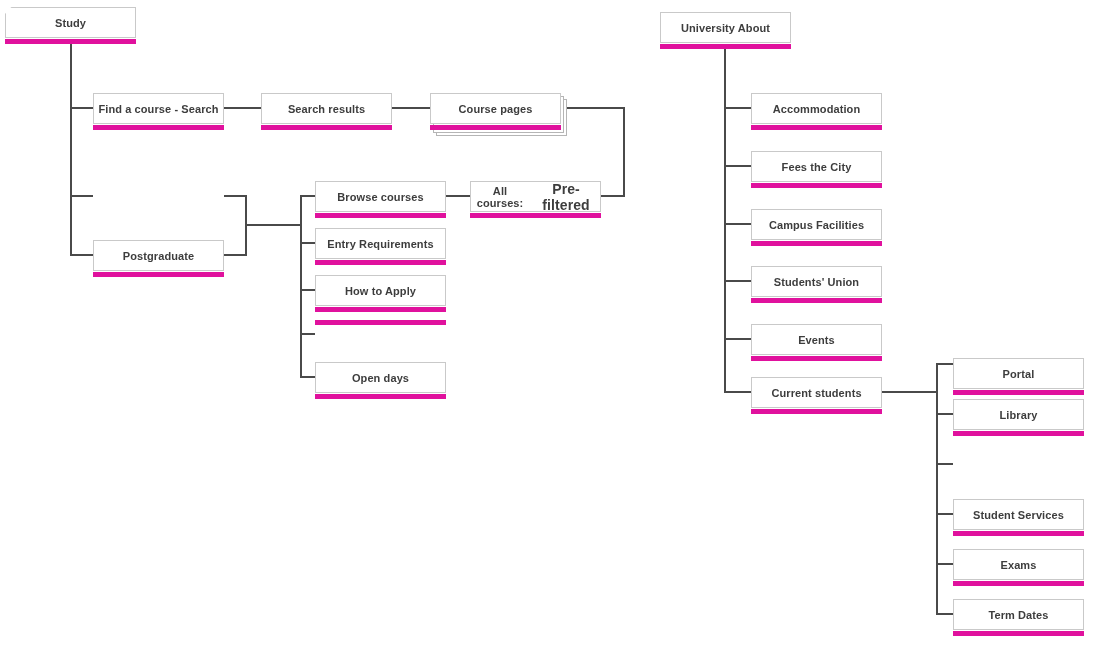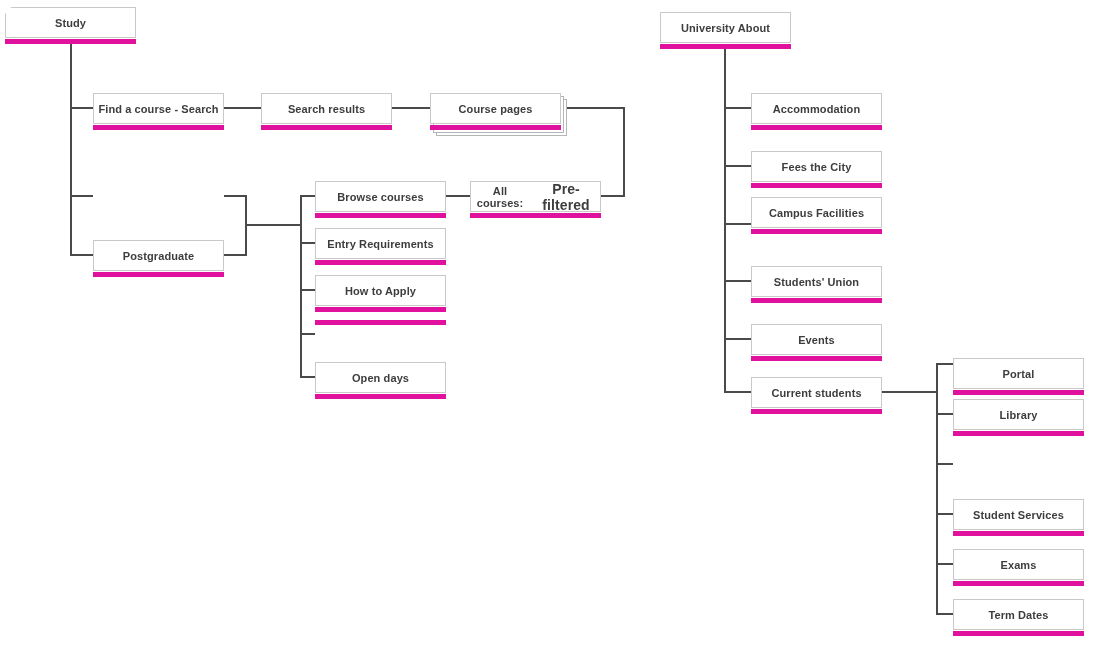--- a/index.html
+++ b/index.html
@@ -164,21 +164,21 @@
   <div class="node" style="left:751px;top:93px">
     <div class="card">Accommodation</div>
     <div class="bar"></div>
   </div>
 
   <div class="node" style="left:751px;top:151px">
     <div class="card">Fees the City</div>
     <div class="bar"></div>
   </div>
 
-  <div class="node" style="left:751px;top:197px">
+  <div class="node" style="left:751px;top:209px">
     <div class="card">Campus Facilities</div>
     <div class="bar"></div>
   </div>
 
   <div class="node" style="left:751px;top:266px">
     <div class="card">Students' Union</div>
     <div class="bar"></div>
   </div>
 
   <div class="node" style="left:751px;top:324px">

